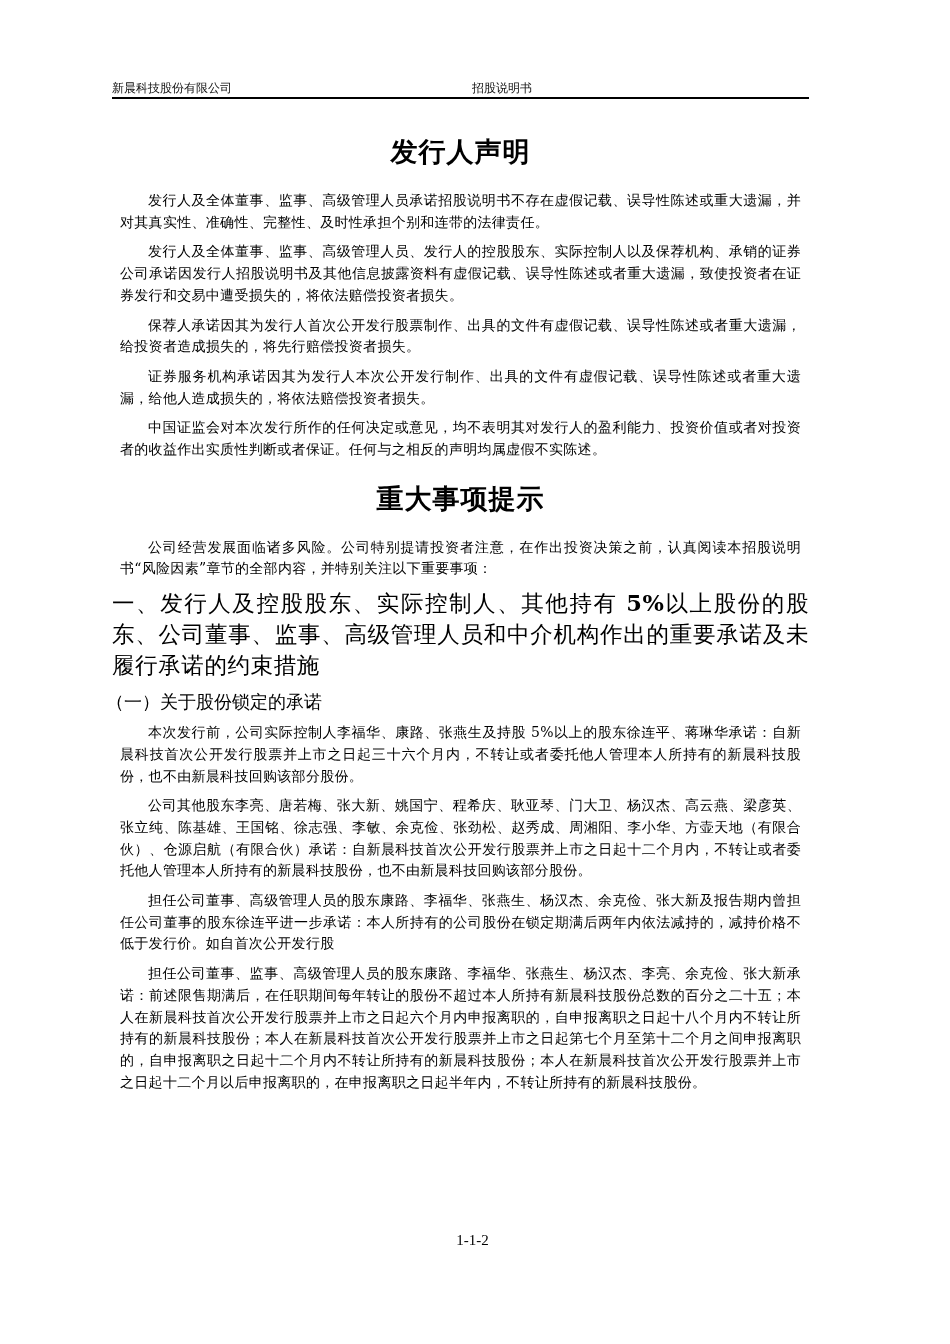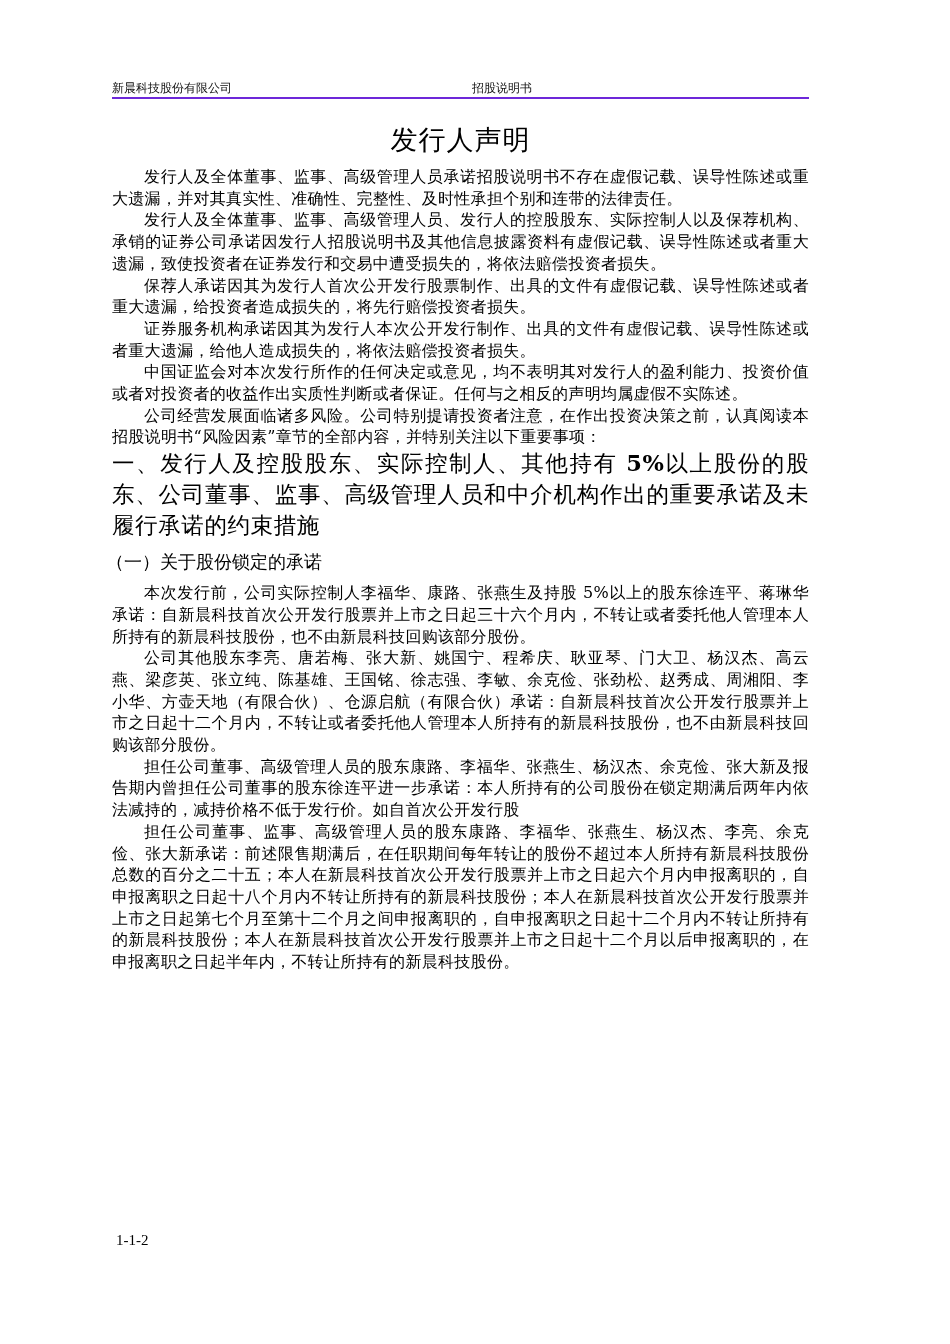--- a/index.html
+++ b/index.html
@@ -1,51 +1,52 @@
 <!DOCTYPE html>
 <html><head>
 <meta charset="utf-8">
 <style>
   html, body { margin: 0; padding: 0; background: #ffffff; }
   body { width: 950px; height: 1344px; position: relative; overflow: hidden;
          font-family: "DejaVu Serif", "Liberation Serif", serif; color: #000; }
   .page { position: absolute; left: 112px; top: 0; width: 697px; }
   .running-header { position: absolute; top: 80px; left: 0; width: 697px; height: 17px;
-         border-bottom: 2px solid #6d28d9; font-size: 12px; line-height: 16px; color: #111; }
+         border-bottom: 2px solid #000000; font-size: 12px; line-height: 16px; color: #111; }
   .running-header .company { position: absolute; left: 0; top: 0; }
   .running-header .doc { position: absolute; left: 360px; top: 0; text-align: right; }
   .content { position: absolute; top: 114px; left: 0; width: 697px; }
-  h1 { margin: 4px; text-align: center; font-family: "DejaVu Sans", "Liberation Sans", sans-serif;
-       font-weight: normal; font-size: 27px; line-height: 44px; letter-spacing: 1px; }
-  p { margin: 0; font-size: 16px; line-height: 21.7px; text-indent: 2em; text-align: justify;
+  h1 { margin: 16px; text-align: center; font-family: "DejaVu Sans", "Liberation Sans", sans-serif;
+       font-weight: bold; font-size: 27px; line-height: 44px; letter-spacing: 1px; }
+  p { margin: 8px; font-size: 14px; line-height: 21.7px; text-indent: 2em; text-align: justify;
       letter-spacing: 0.3px; }
   h2 { margin: 0; font-size: 22.5px; line-height: 31px; font-weight: normal; letter-spacing: 0.6px;
        text-align: justify; }
   h2 b { font-weight: bold; }
   h3 { margin: 8px; font-size: 18px; line-height: 25px; font-weight: normal; margin-left: -6px; }
-  .footer { position: absolute; top: 1232px; left: 4px; width: 697px; 
+  .footer { position: absolute; top: 1232px; left: 12px; width: 697px; text-align: center;
             font-family: "Liberation Serif", serif; font-size: 15px; }
 </style>
 </head>
 <body>
 
 <div class="page">
   <div class="running-header">
     <span class="company">新晨科技股份有限公司</span>
     <span class="doc">招股说明书</span>
   </div>
 
   <div class="content">
     <h1>发行人声明</h1>
     <p>发行人及全体董事、监事、高级管理人员承诺招股说明书不存在虚假记载、误导性陈述或重大遗漏，并对其真实性、准确性、完整性、及时性承担个别和连带的法律责任。</p>
     <p>发行人及全体董事、监事、高级管理人员、发行人的控股股东、实际控制人以及保荐机构、承销的证券公司承诺因发行人招股说明书及其他信息披露资料有虚假记载、误导性陈述或者重大遗漏，致使投资者在证券发行和交易中遭受损失的，将依法赔偿投资者损失。</p>
     <p>保荐人承诺因其为发行人首次公开发行股票制作、出具的文件有虚假记载、误导性陈述或者重大遗漏，给投资者造成损失的，将先行赔偿投资者损失。</p>
     <p>证券服务机构承诺因其为发行人本次公开发行制作、出具的文件有虚假记载、误导性陈述或者重大遗漏，给他人造成损失的，将依法赔偿投资者损失。</p>
     <p>中国证监会对本次发行所作的任何决定或意见，均不表明其对发行人的盈利能力、投资价值或者对投资者的收益作出实质性判断或者保证。任何与之相反的声明均属虚假不实陈述。</p>
 
+    <h1>重大事项提示</h1>
     <p>公司经营发展面临诸多风险。公司特别提请投资者注意，在作出投资决策之前，认真阅读本招股说明书“风险因素”章节的全部内容，并特别关注以下重要事项：</p>
     <h2><span>一、发行人及控股股东、实际控制人、其他持有 </span><b>5%</b><span>以上股份的股东、公司董事、监事、高级管理人员和中介机构作出的重要承诺及未履行承诺的约束措施</span></h2>
     <h3>（一）关于股份锁定的承诺</h3>
     <p>本次发行前，公司实际控制人李福华、康路、张燕生及持股 5%以上的股东徐连平、蒋琳华承诺：自新晨科技首次公开发行股票并上市之日起三十六个月内，不转让或者委托他人管理本人所持有的新晨科技股份，也不由新晨科技回购该部分股份。</p>
     <p>公司其他股东李亮、唐若梅、张大新、姚国宁、程希庆、耿亚琴、门大卫、杨汉杰、高云燕、梁彦英、张立纯、陈基雄、王国铭、徐志强、李敏、余克俭、张劲松、赵秀成、周湘阳、李小华、方壶天地（有限合伙）、仓源启航（有限合伙）承诺：自新晨科技首次公开发行股票并上市之日起十二个月内，不转让或者委托他人管理本人所持有的新晨科技股份，也不由新晨科技回购该部分股份。</p>
     <p>担任公司董事、高级管理人员的股东康路、李福华、张燕生、杨汉杰、余克俭、张大新及报告期内曾担任公司董事的股东徐连平进一步承诺：本人所持有的公司股份在锁定期满后两年内依法减持的，减持价格不低于发行价。如自首次公开发行股</p>
     <p>担任公司董事、监事、高级管理人员的股东康路、李福华、张燕生、杨汉杰、李亮、余克俭、张大新承诺：前述限售期满后，在任职期间每年转让的股份不超过本人所持有新晨科技股份总数的百分之二十五；本人在新晨科技首次公开发行股票并上市之日起六个月内申报离职的，自申报离职之日起十八个月内不转让所持有的新晨科技股份；本人在新晨科技首次公开发行股票并上市之日起第七个月至第十二个月之间申报离职的，自申报离职之日起十二个月内不转让所持有的新晨科技股份；本人在新晨科技首次公开发行股票并上市之日起十二个月以后申报离职的，在申报离职之日起半年内，不转让所持有的新晨科技股份。</p>
   </div>
 
   <div class="footer">1-1-2</div>

